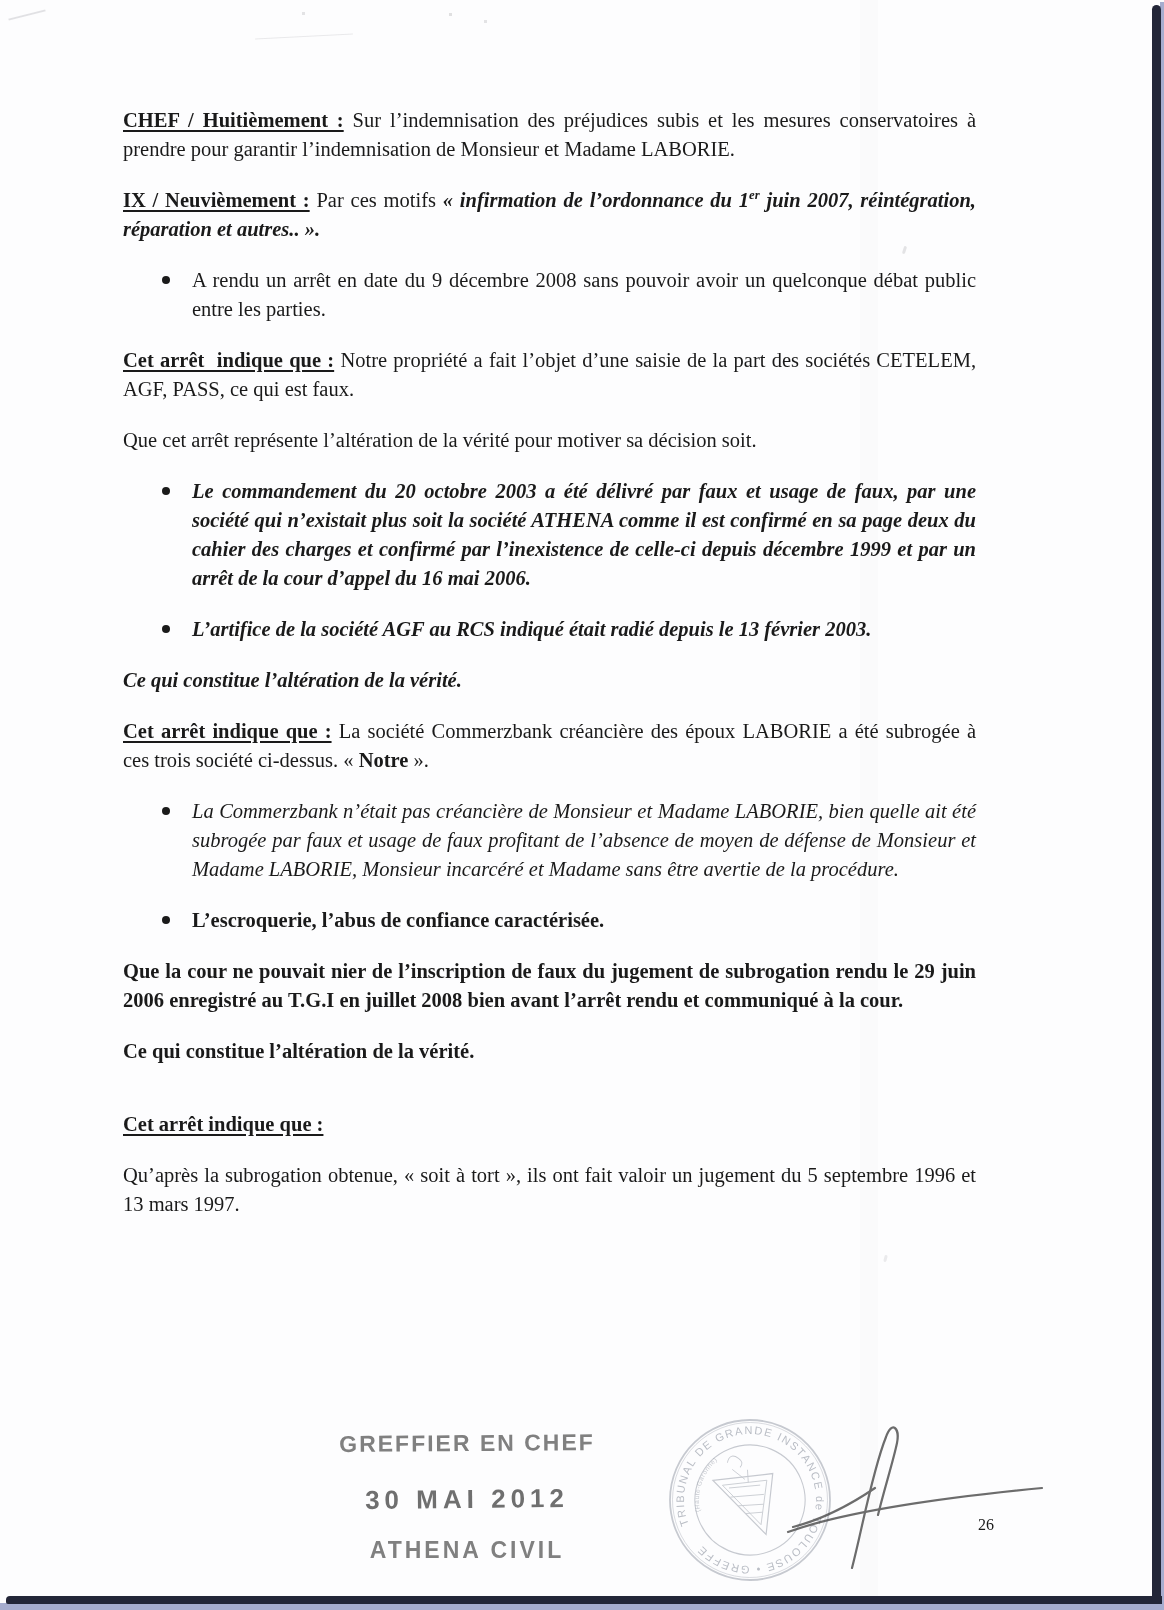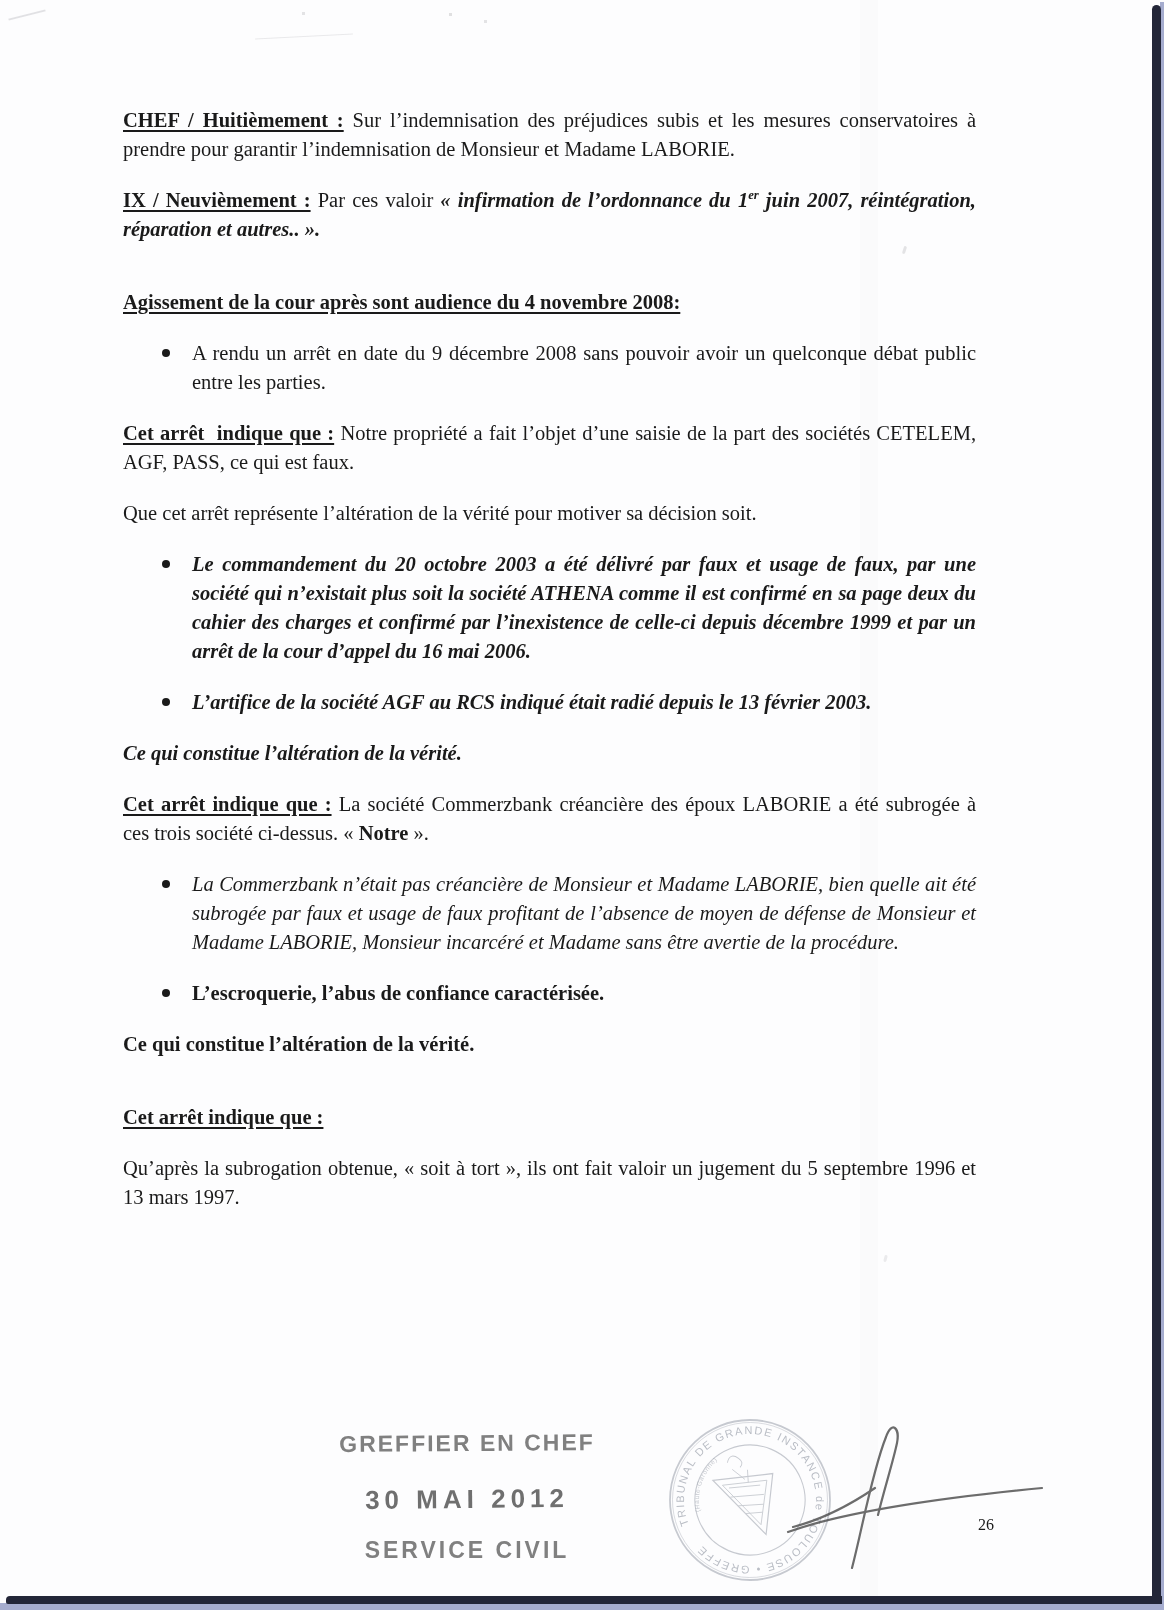--- a/index.html
+++ b/index.html
@@ -84,48 +84,48 @@
         <textPath href="#arcOuter">TRIBUNAL DE GRANDE INSTANCE de TOULOUSE • GREFFE</textPath>
       </text>
       <text font-size="6.5" letter-spacing=".5" opacity=".8">
         <textPath href="#arcInner" startOffset="8">(Haute-Garonne)</textPath>
       </text>
     </g>
   </svg>
 
   <main class="doc">
       <p class="blk paragraph"><span class="seg b u">CHEF / Huitièmement :</span><span class="seg"> Sur l’indemnisation des préjudices subis et les mesures conservatoires à prendre pour garantir l’indemnisation de Monsieur et Madame LABORIE.</span></p>
-      <p class="blk paragraph"><span class="seg b u">IX / Neuvièmement :</span><span class="seg"> Par ces valoir </span><span class="seg b i">« infirmation de l’ordonnance du 1</span><span class="seg b i sup">er</span><span class="seg b i"> juin 2007, réintégration, réparation et autres.. ».</span></p>
-      <p class="blk heading"><span class="seg b u">Agissement de la cour après sont audience du 4 novembre 2008:</span></p>
+      <p class="blk paragraph"><span class="seg b u">IX / Neuvièmement :</span><span class="seg"> Par ces motifs </span><span class="seg b i">« infirmation de l’ordonnance du 1</span><span class="seg b i sup">er</span><span class="seg b i"> juin 2007, réintégration, réparation et autres.. ».</span></p>
       <p class="blk bullet"><span class="marker"></span><span class="seg">A rendu un arrêt en date du 9 décembre 2008 sans pouvoir avoir un quelconque débat public entre les parties.</span></p>
       <p class="blk paragraph"><span class="seg b u">Cet arrêt&nbsp; indique que :</span><span class="seg"> Notre propriété a fait l’objet d’une saisie de la part des sociétés CETELEM, AGF, PASS, ce qui est faux.</span></p>
       <p class="blk paragraph"><span class="seg">Que cet arrêt représente l’altération de la vérité pour motiver sa décision soit.</span></p>
       <p class="blk bullet"><span class="marker"></span><span class="seg b i">Le commandement du 20 octobre 2003 a été délivré par faux et usage de faux, par une société qui n’existait plus soit la société ATHENA comme il est confirmé en sa page deux du cahier des charges et confirmé par l’inexistence de celle-ci depuis décembre 1999 et par un arrêt de la cour d’appel du 16 mai 2006.</span></p>
       <p class="blk bullet"><span class="marker"></span><span class="seg b i">L’artifice de la société AGF au RCS indiqué était radié depuis le 13 février 2003.</span></p>
       <p class="blk paragraph"><span class="seg b i">Ce qui constitue l’altération de la vérité.</span></p>
       <p class="blk paragraph"><span class="seg b u">Cet arrêt indique que :</span><span class="seg"> La société Commerzbank créancière des époux LABORIE a été subrogée à ces trois société ci-dessus. « </span><span class="seg b">Notre</span><span class="seg"> ».</span></p>
       <p class="blk bullet"><span class="marker"></span><span class="seg i">La Commerzbank n’était pas créancière de Monsieur et Madame LABORIE, bien quelle ait été subrogée par faux et usage de faux profitant de l’absence de moyen de défense de Monsieur et Madame LABORIE, Monsieur incarcéré et Madame sans être avertie de la procédure.</span></p>
       <p class="blk bullet"><span class="marker"></span><span class="seg b">L’escroquerie, l’abus de confiance caractérisée.</span></p>
+      <p class="blk paragraph"><span class="seg b">Que la cour ne pouvait nier de l’inscription de faux du jugement de subrogation rendu le 29 juin 2006 enregistré au T.G.I en juillet 2008 bien avant l’arrêt rendu et communiqué à la cour.</span></p>
       <p class="blk paragraph"><span class="seg b">Ce qui constitue l’altération de la vérité.</span></p>
       <p class="blk heading"><span class="seg b u">Cet arrêt indique que :</span></p>
       <p class="blk paragraph"><span class="seg">Qu’après la subrogation obtenue, « soit à tort », ils ont fait valoir un jugement du 5 septembre 1996 et 13 mars 1997.</span></p>
     </main>
 
   <svg class="signature" width="300" height="160" viewBox="0 0 300 160">
     <g fill="none" stroke="var(--sig_ink)" stroke-width="2.2" stroke-linecap="round" opacity=".82">
       <path d="M 30,114 C 80,96 160,82 284,70"></path>
       <path d="M 94,150 C 104,112 114,54 128,19 C 134,2 142,10 139,25 C 135,44 126,72 120,97"></path>
       <path d="M 35,109 C 62,102 92,87 117,70"></path>
     </g>
   </svg>
 
   <div class="stamp">
     <div class="office">GREFFIER EN CHEF</div>
     <div class="date">30 MAI 2012</div>
-    <div class="service">SERVICE CIVIL</div>
+    <div class="service">ATHENA CIVIL</div>
   </div>
 
   <div class="pageno">26</div>
 
   <div class="edge-right-glow"></div>
   <div class="edge-right-dark"></div>
   <div class="edge-bottom-glow"></div>
   <div class="edge-bottom-dark"></div>
 </div>
 

